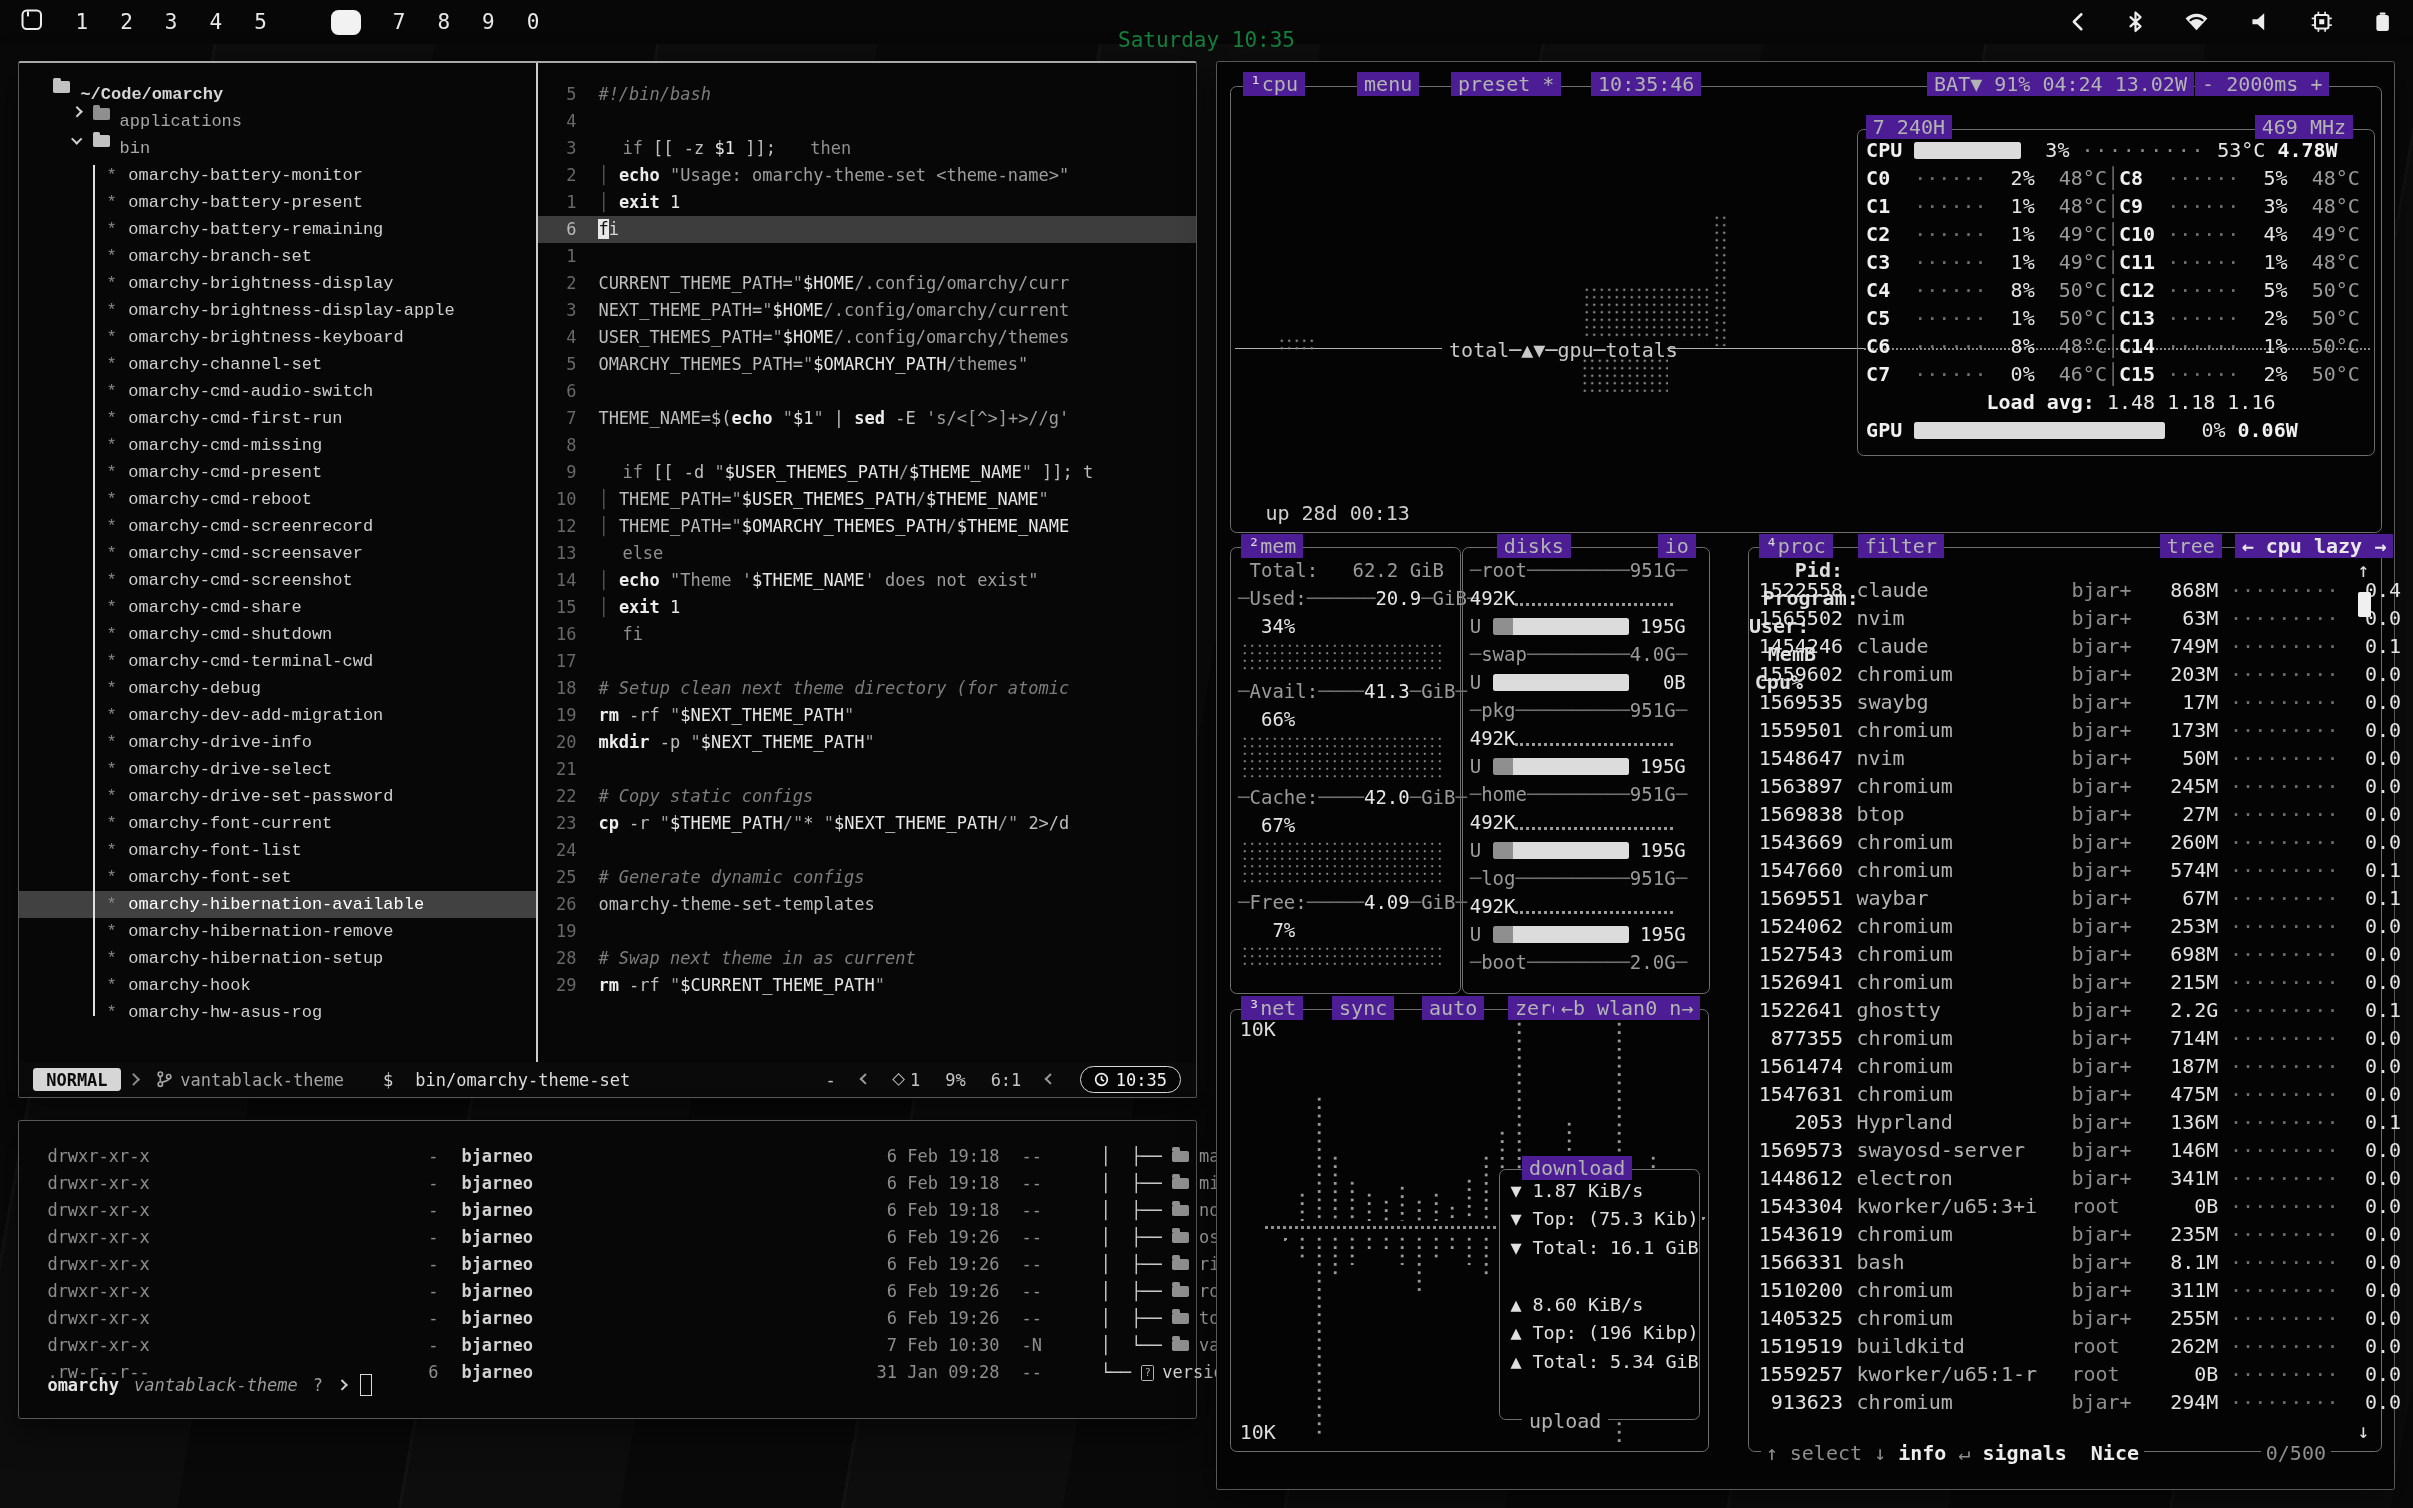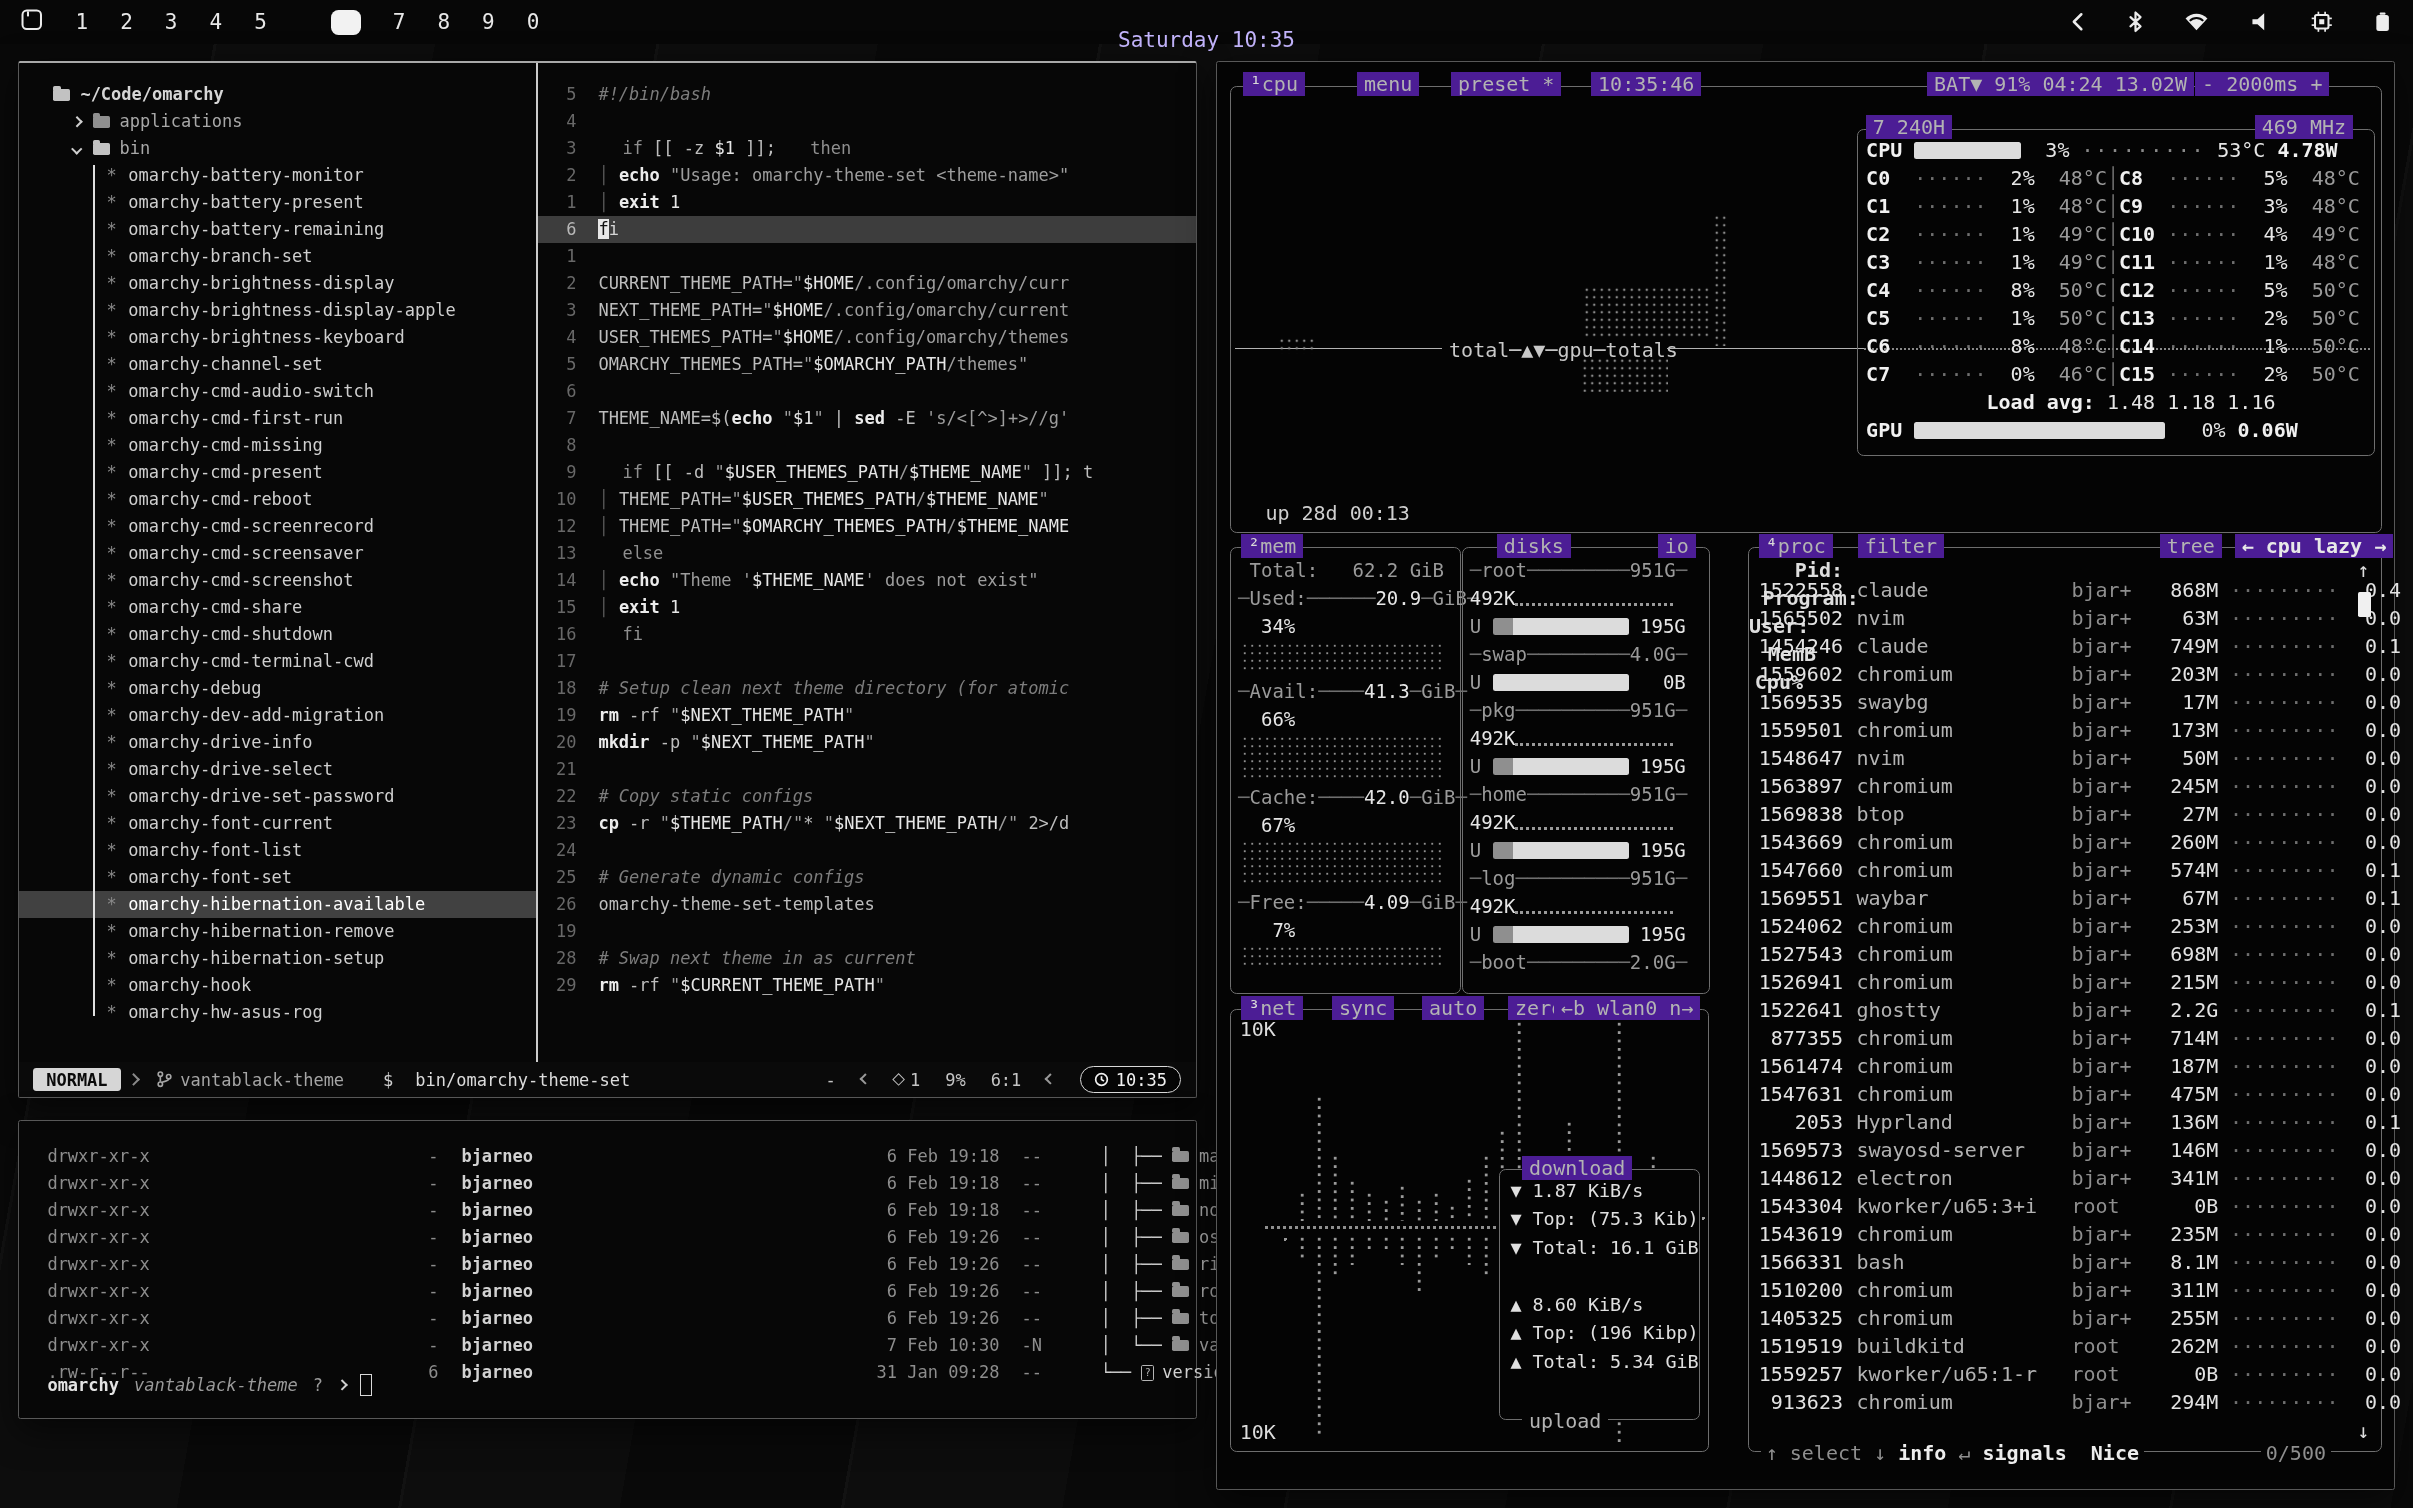--- a/index.html
+++ b/index.html
@@ -10,31 +10,31 @@
     font-family:"DejaVu Sans Mono", monospace;
     color:#c9c9c9;
     -webkit-font-smoothing:antialiased;
   }
   
   .topbar { position:absolute; left:0; top:0; width:2413px; height:44px; background:#070707;
             display:flex; align-items:center; font-size:21px; color:#e8e8e8; }
   .ws-wrap { display:flex; align-items:center; gap:32px; margin-left:20px; }
   .ws-num { cursor:default; }
   .ws-active { width:30px; height:25px; background:#f2f2f2; border-radius:7.5px; }
-  .bar-clock { position:absolute; left:50%; transform:translateX(-50%); color:#c4b5fd;margin-top:36px; }
+  .bar-clock { position:absolute; left:50%; transform:translateX(-50%); color:#15803d;margin-top:36px; }
   .bar-icons { position:absolute; right:22px; display:flex; align-items:center; gap:39px; }
   .bar-icons svg { display:block; }
   .logo-icon { margin-left:0; }
   
   .win { position:absolute; background:#070707; border:1.7px solid #585858; border-radius:2.5px; box-shadow:0 11.7px 34px rgba(0,0,0,.55); }
   .win.active-top { border-top:2.5px solid #a8a8a8; }
   
   #editor { left:18.4px; top:61px; width:1179px; height:1037px; overflow:hidden; }
   .tree-pane { position:absolute; left:0; top:0; width:517px; height:1001px; padding-top:18.4px; font-size:17px; overflow:hidden; }
-  .tree-row { height:27px; line-height:27px; white-space:pre; display:flex; align-items:center; padding-left:34px; color:#cfcfcf; }
+  .tree-row { height:27px; line-height:27px; white-space:pre; display:flex; align-items:flex-start; padding-left:34px; color:#cfcfcf;font-family:Liberation Mono, monospace; }
   .tree-row.sel { background:#414141; color:#fff; }
   .tree-root { color:#d6d6d6; font-weight:bold; }
   .tree-dir  { color:#a8a8a8; }
   .tree-file { padding-left:87px; }
   .star { color:#8a8a8a; margin-right:11.7px; }
   .chev { width:7.5px; height:7.5px; border-right:2.1px solid #cfcfcf; border-bottom:2.1px solid #cfcfcf; display:inline-block; margin-right:11.7px; }
   .chev.right { transform:rotate(-45deg); }
   .chev.down  { transform:rotate(45deg); }
   .ficon { position:relative; display:inline-block; width:17px; height:11.7px; background:#8f8f8f; border-radius:1.7px; margin-right:10px; flex:none; }
   .ficon::before { content:""; position:absolute; left:0; top:-3.4px; width:7.5px; height:4.2px; background:#8f8f8f; border-radius:1.7px 1.7px 0 0; }

